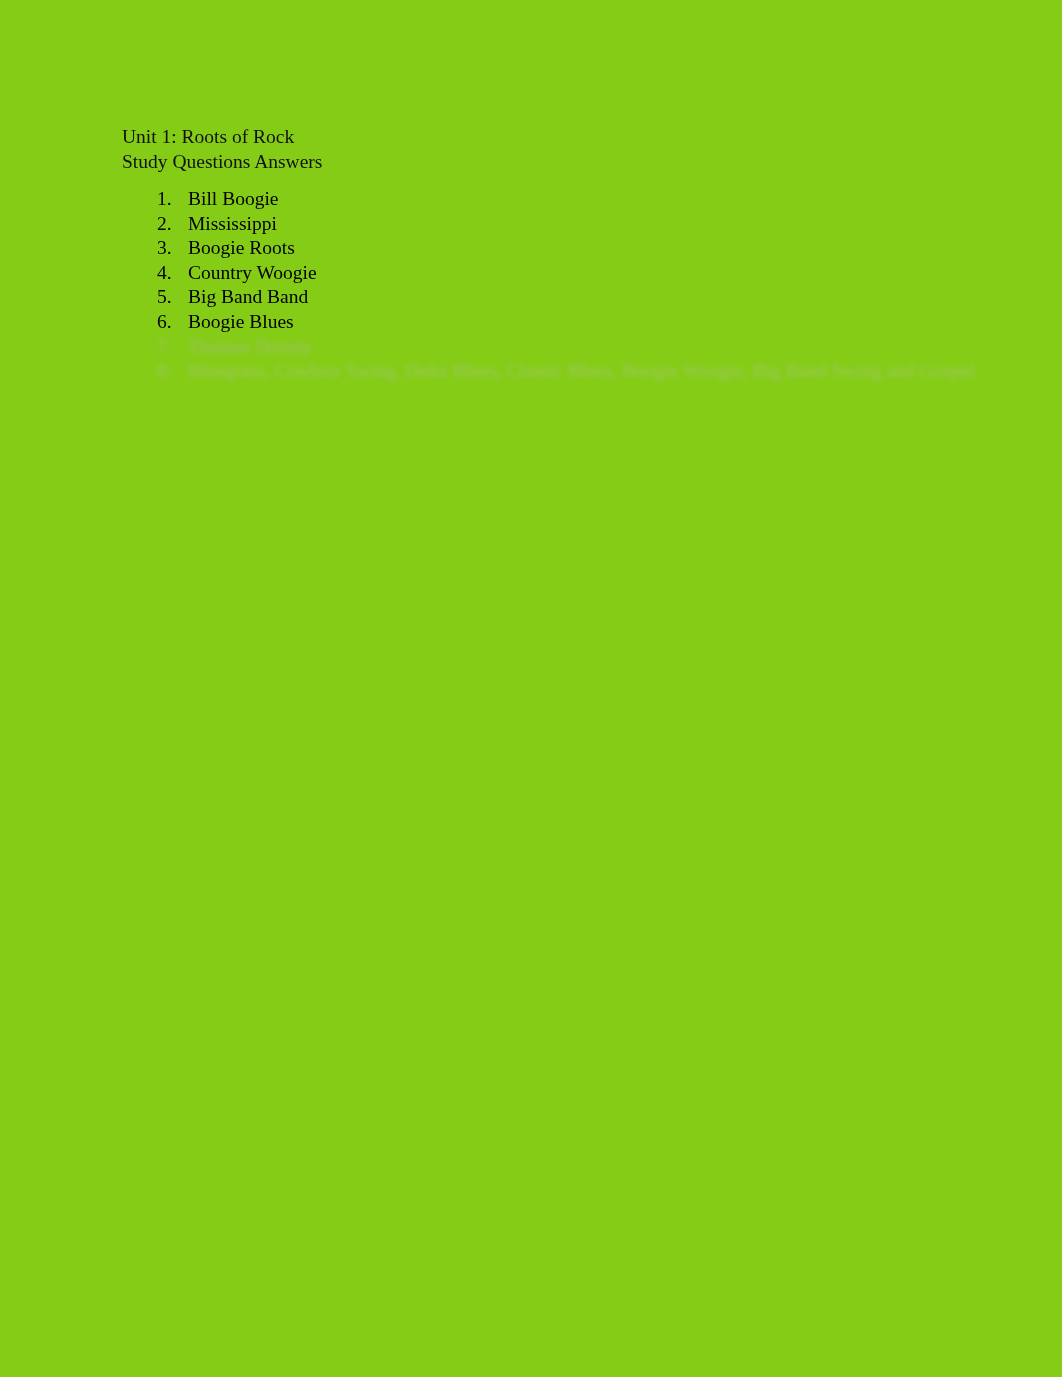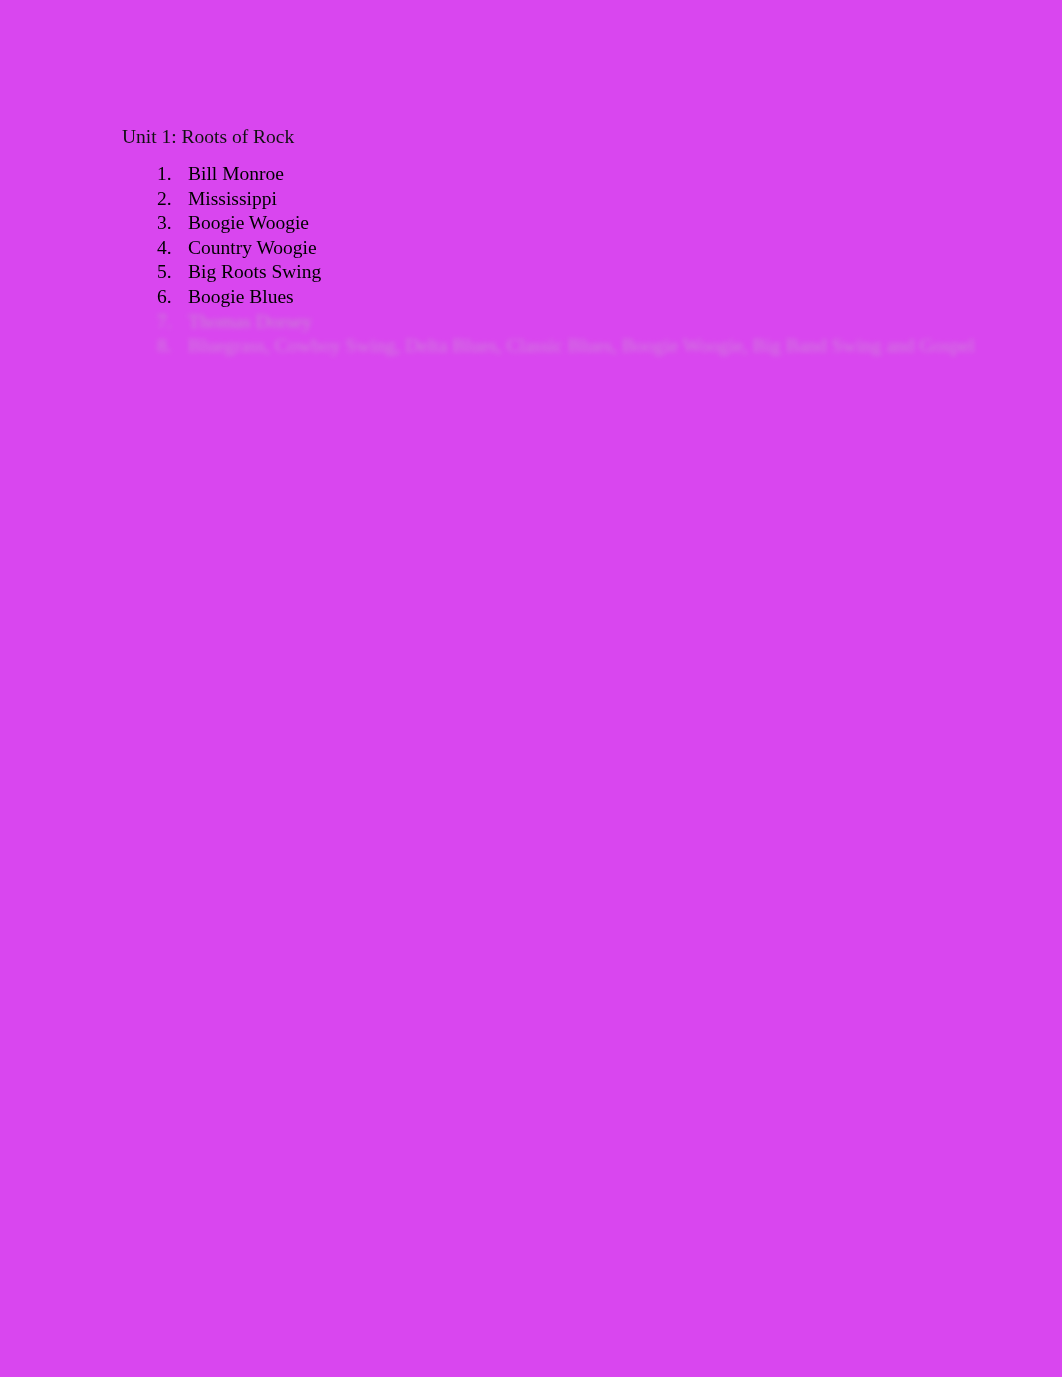--- a/index.html
+++ b/index.html
@@ -4,21 +4,21 @@
 <style>
   html, body {
     margin: 0;
     padding: 0;
     background: #ffffff;
   }
   .page {
     position: relative;
     width: 1062px;
     height: 1377px;
-    background: #d946ef;
+    background: #84cc16;
     margin: 0 auto;
     overflow: hidden;
     font-family: "Liberation Serif", "DejaVu Serif", serif;
     color: #000000;
   }
   .doc-body {
     position: absolute;
     left: 122px;
     top: 124px;
     width: 880px;
@@ -70,42 +70,43 @@
   }
 </style>
 </head>
 <body>
 
 <div class="page">
   <div class="doc-body">
 
     <div class="header-block">
       <span class="header-line">Unit 1: Roots of Rock</span>
+      <span class="header-line">Study Questions Answers</span>
     </div>
 
     <ol class="answer-list">
       <li>
         <span class="li-num">1.</span>
-        <span class="li-text">Bill Monroe</span>
+        <span class="li-text">Bill Boogie</span>
       </li>
       <li>
         <span class="li-num">2.</span>
         <span class="li-text">Mississippi</span>
       </li>
       <li>
         <span class="li-num">3.</span>
-        <span class="li-text">Boogie Woogie</span>
+        <span class="li-text">Boogie Roots</span>
       </li>
       <li>
         <span class="li-num">4.</span>
         <span class="li-text">Country Woogie</span>
       </li>
       <li>
         <span class="li-num">5.</span>
-        <span class="li-text">Big Roots Swing</span>
+        <span class="li-text">Big Band Band</span>
       </li>
       <li>
         <span class="li-num">6.</span>
         <span class="li-text">Boogie Blues</span>
       </li>
       <li class="faded">
         <span class="li-num">7.</span>
         <span class="li-text">Thomas Dorsey</span>
       </li>
       <li class="faded-strong">

